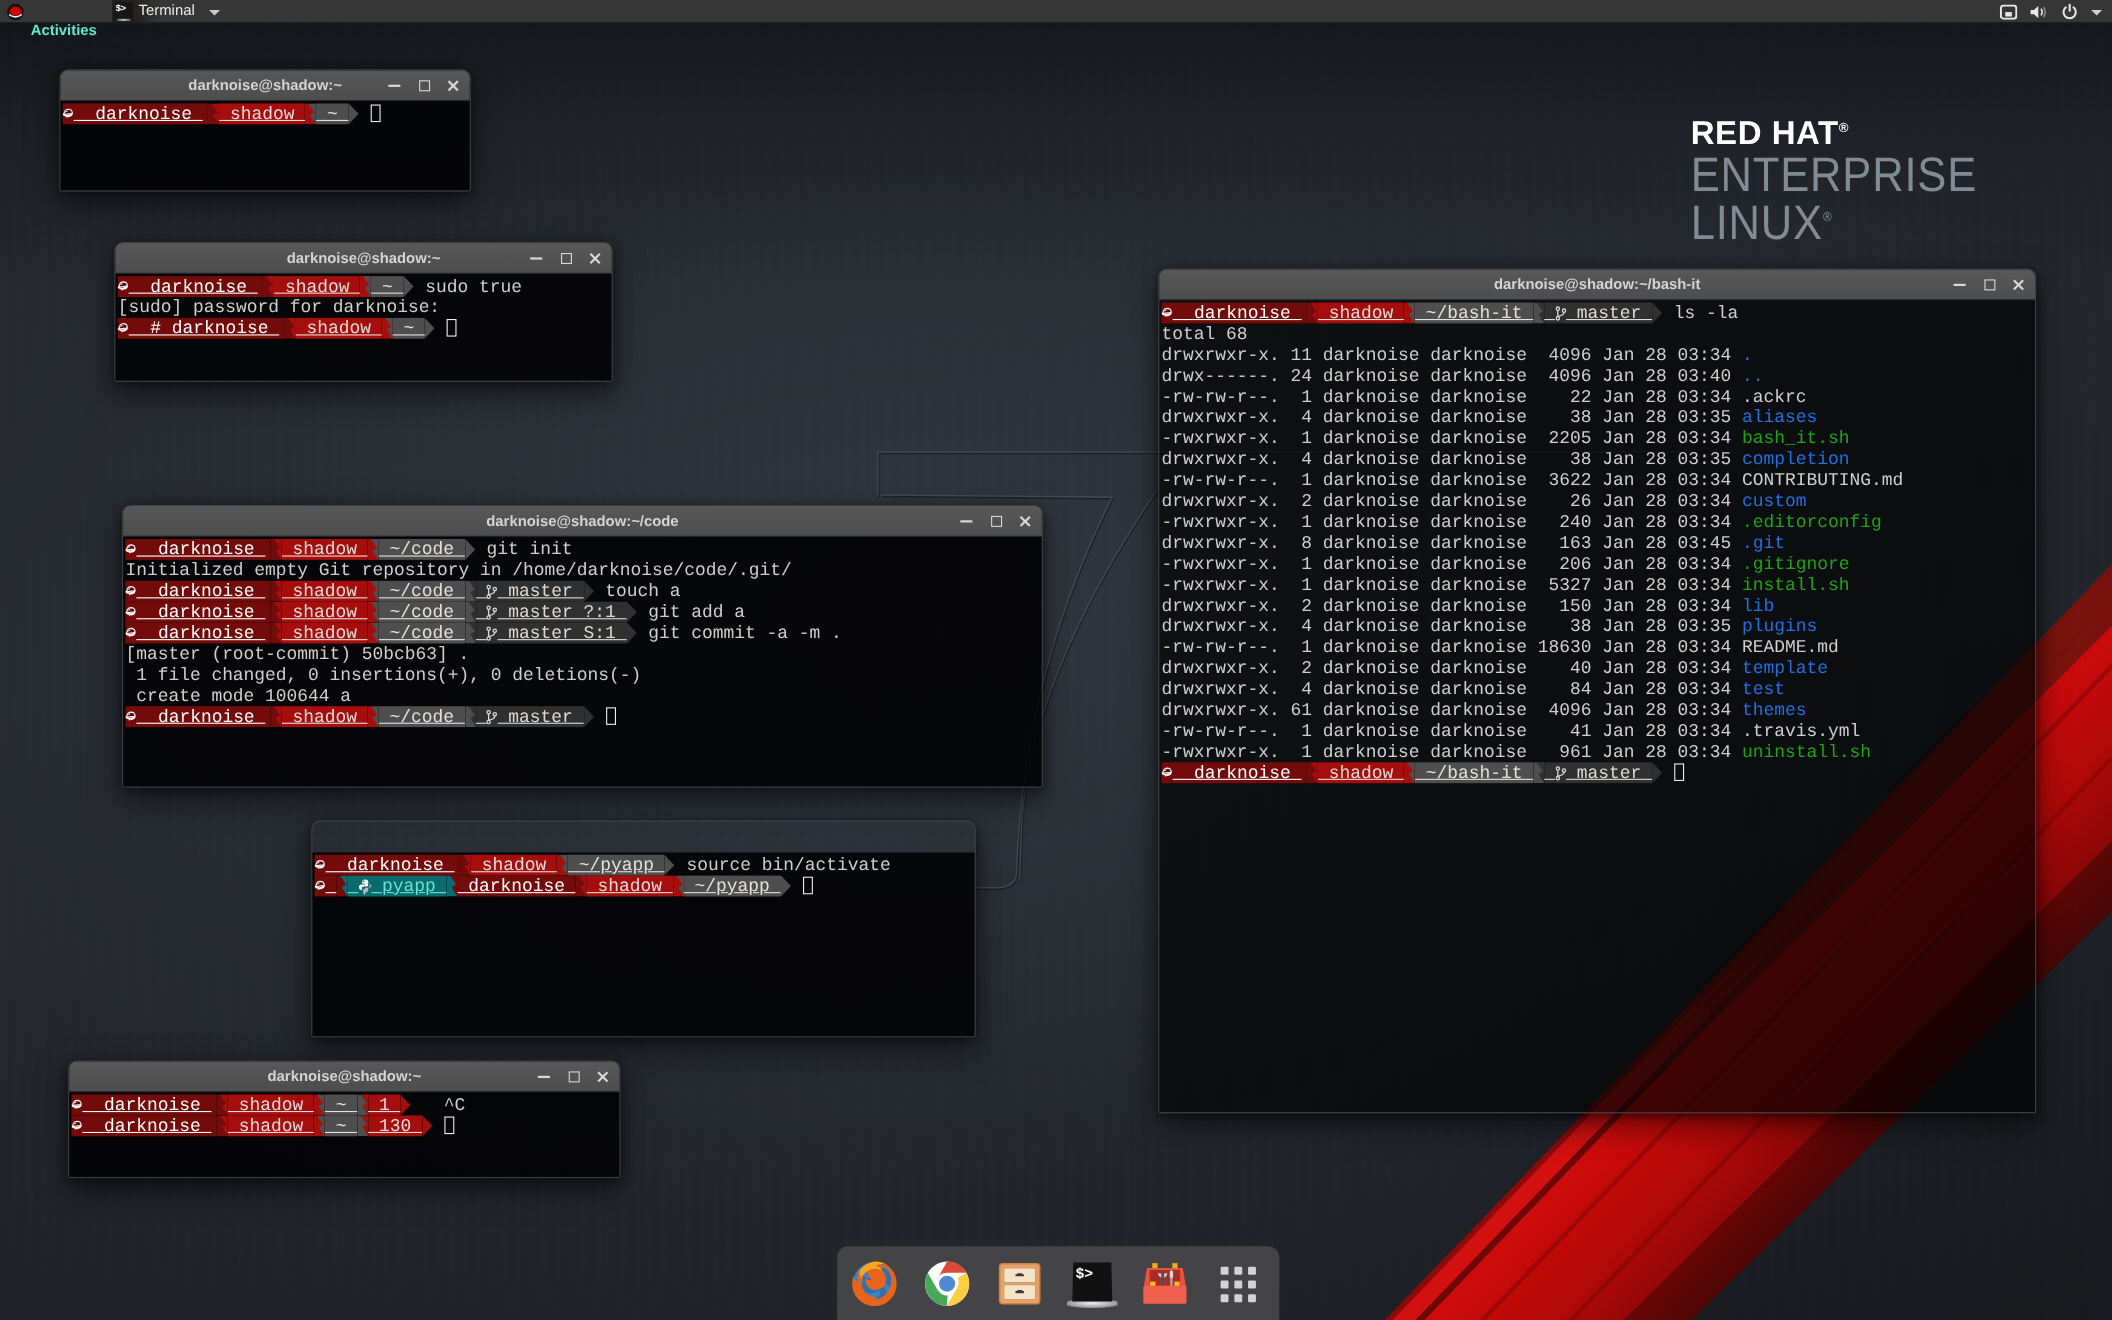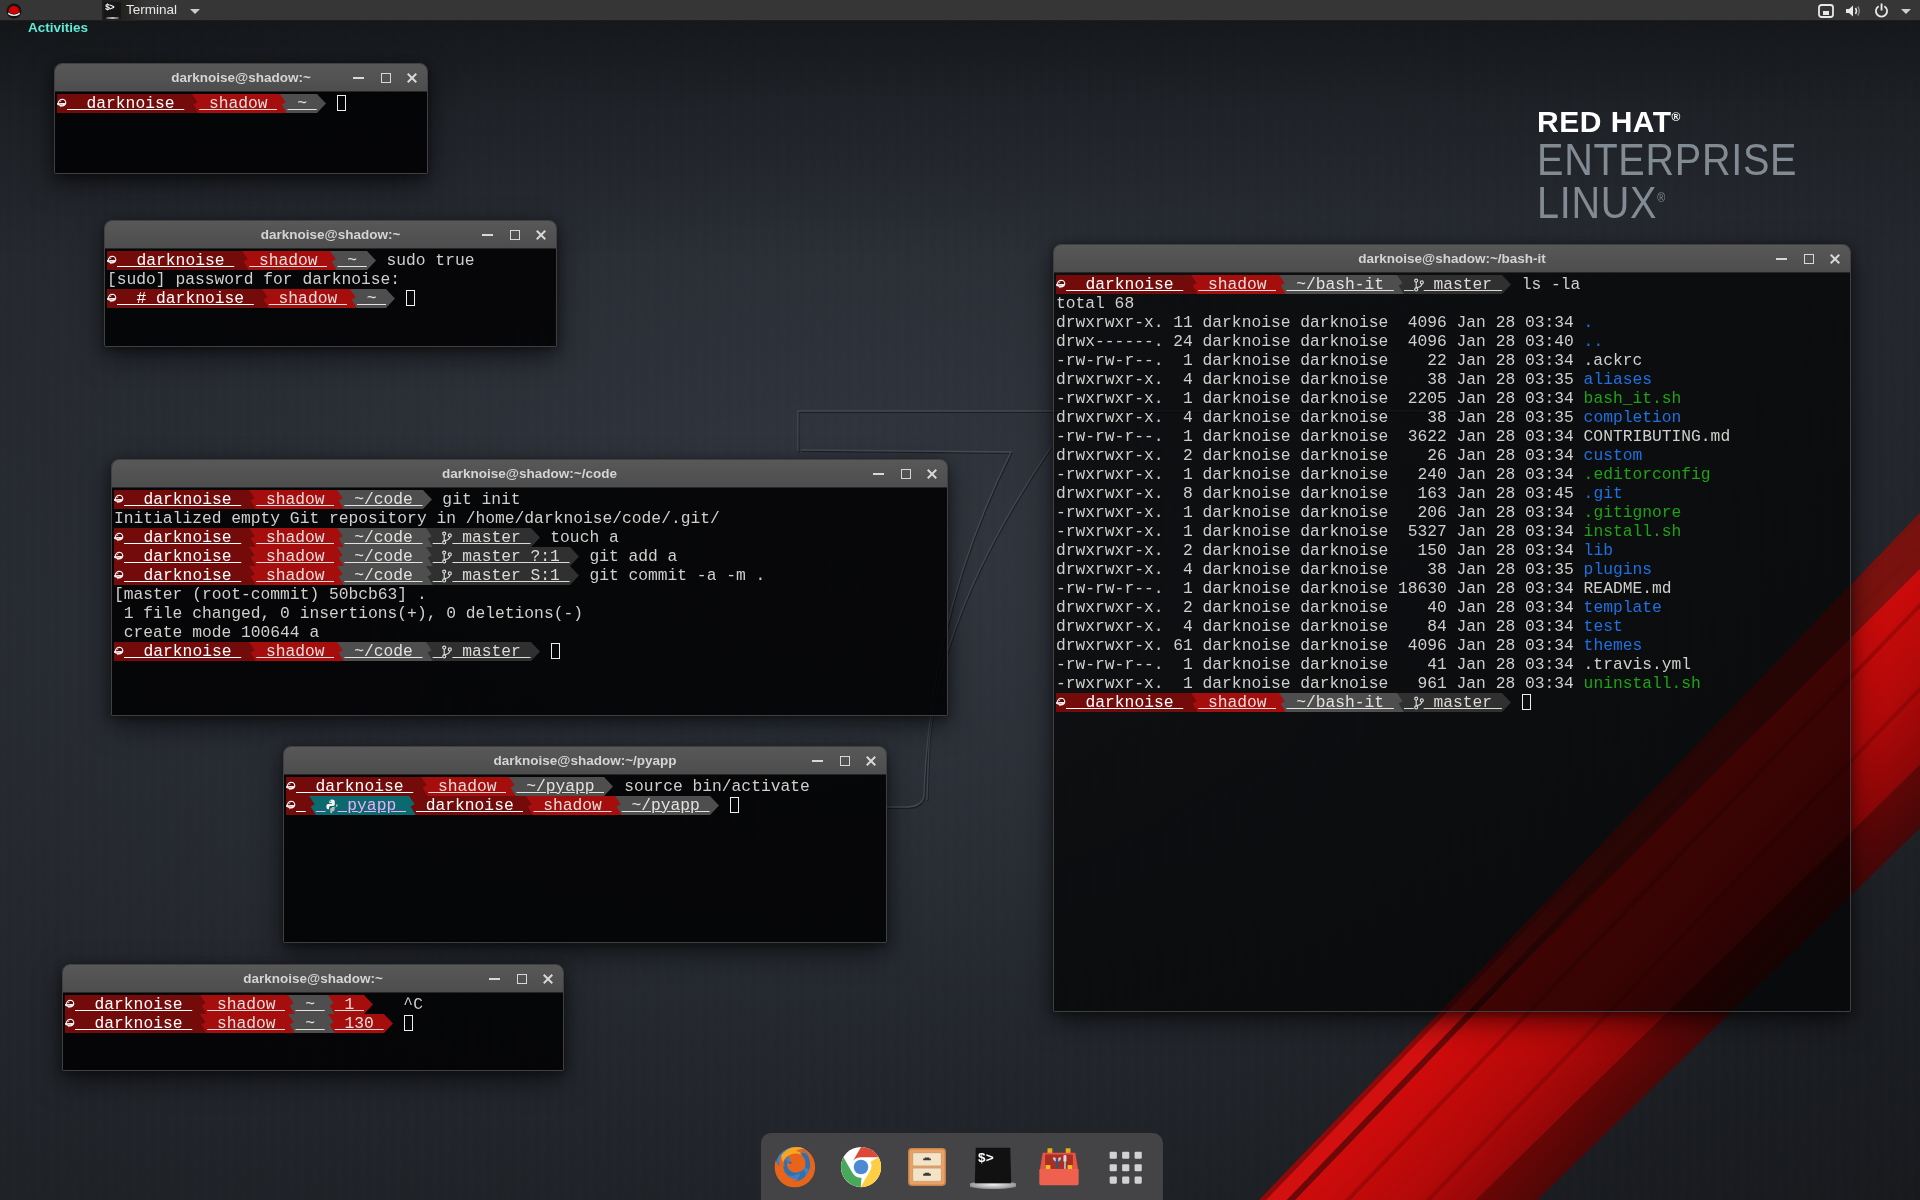--- a/index.html
+++ b/index.html
@@ -37,21 +37,21 @@
 .bcls:before,.bcls:after{content:"";position:absolute;left:5px;top:0;width:2px;height:12px;background:#d8d8d8;}
 .bcls:before{transform:rotate(45deg);}
 .bcls:after{transform:rotate(-45deg);}
 .ln{height:19px;position:relative;}
 .seg{display:inline-block;height:19px;vertical-align:top;text-decoration:underline;}
 .m{background:#730b0a;color:#ffffff;}
 .mp{background:#730b0a;color:#ffffff;padding-right:5px;}
 .r{background:#a60d0d;color:#e3dedb;}
 .g{background:#4e4e4e;color:#e4e2df;}
 .b{background:#303030;color:#dddbd8;}
-.v{background:#0b6a6d;color:#f0abfc;text-align:center;}
+.v{background:#0b6a6d;color:#5eead4;text-align:center;}
 .cur{display:inline-block;width:9px;height:16px;border:1.6px solid #eeeeee;vertical-align:top;margin-top:1px;margin-left:10px;}
 svg.sep{display:inline-block;vertical-align:top;height:19px;}
 #w6 .bdy{background:rgba(2,2,2,0.70);}
 .dirc{color:#2070e0;}
 .exc{color:#1fa314;}
 
 #dock{position:absolute;left:761px;top:1133px;width:402px;height:67px;background:rgba(69,69,71,0.97);border-radius:10px 10px 0 0;z-index:40;}
 .dicon{position:absolute;top:11px;width:46px;height:46px;}
 </style></head>
 <body>
@@ -262,25 +262,20 @@
                 <circle cx="2.2" cy="14.4" r="1.5"></circle>
                 <circle cx="7.8" cy="7.4" r="1.5"></circle>
                 <path d="M2.2,7.1 L2.2,12.9"></path>
                 <path d="M7.8,8.9 Q7.8,11.8 2.2,12.6"></path>
               </g>
             </svg> master </span><svg class="sep" width="10" height="19">
             <path d="M0,0 L9,9.5 L0,19 Z" fill="#303030"></path>
           </svg><span class="cur"></span></div></div>
 </div>
 <div class="win" id="w4" style="left:283px;top:746px;width:604px;height:197px;">
- <div class="tb">darknoise@shadow:~/pyapp<span class="btns" style="right:0;width:80px;">
-          <span class="bmin" style="right:63px"></span>
-          <span class="bmax" style="right:36px"></span>
-          <span class="bcls" style="right:9px"></span>
-        </span></div>
  <div class="bdy"><div class="ln"><span class="seg mp"><svg class="sep" width="10" height="19" viewBox="0 0 10 19">
               <path d="M1.1,9.6 Q1.9,5.4 5.2,5.3 Q8.4,5.3 8.8,8.7 L8.2,9.2 L1.9,9.9 Z" fill="#5e0606" stroke="#f4f4f4" stroke-width="1.1"></path>
               <path d="M0,9.1 L1.2,9.4 Q4.6,11.9 8.8,8.6 Q10,9.9 8.3,11.3 Q6.2,12.9 4.3,12.4 L3.9,13.5 L3.1,12.1 Q1.2,11.5 0,10.6 Z" fill="#f4f4f4"></path>
               <path d="M2.6,7.8 L4.4,6.9" stroke="#f4f4f4" stroke-width="0.9" fill="none"></path>
             </svg>  darknoise </span><svg class="sep" width="10" height="19">
             <rect width="10" height="19" fill="#730b0a"></rect>
             <path d="M3,0 L8.7,8.2 L4.6,10.4 L9.7,19 L10,19 L10,0 Z" fill="#a60d0d"></path>
           </svg><span class="seg r"> shadow </span><svg class="sep" width="10" height="19">
             <rect width="10" height="19" fill="#a60d0d"></rect>
             <path d="M3,0 L8.7,8.2 L4.6,10.4 L9.7,19 L10,19 L10,0 Z" fill="#4e4e4e"></path>

